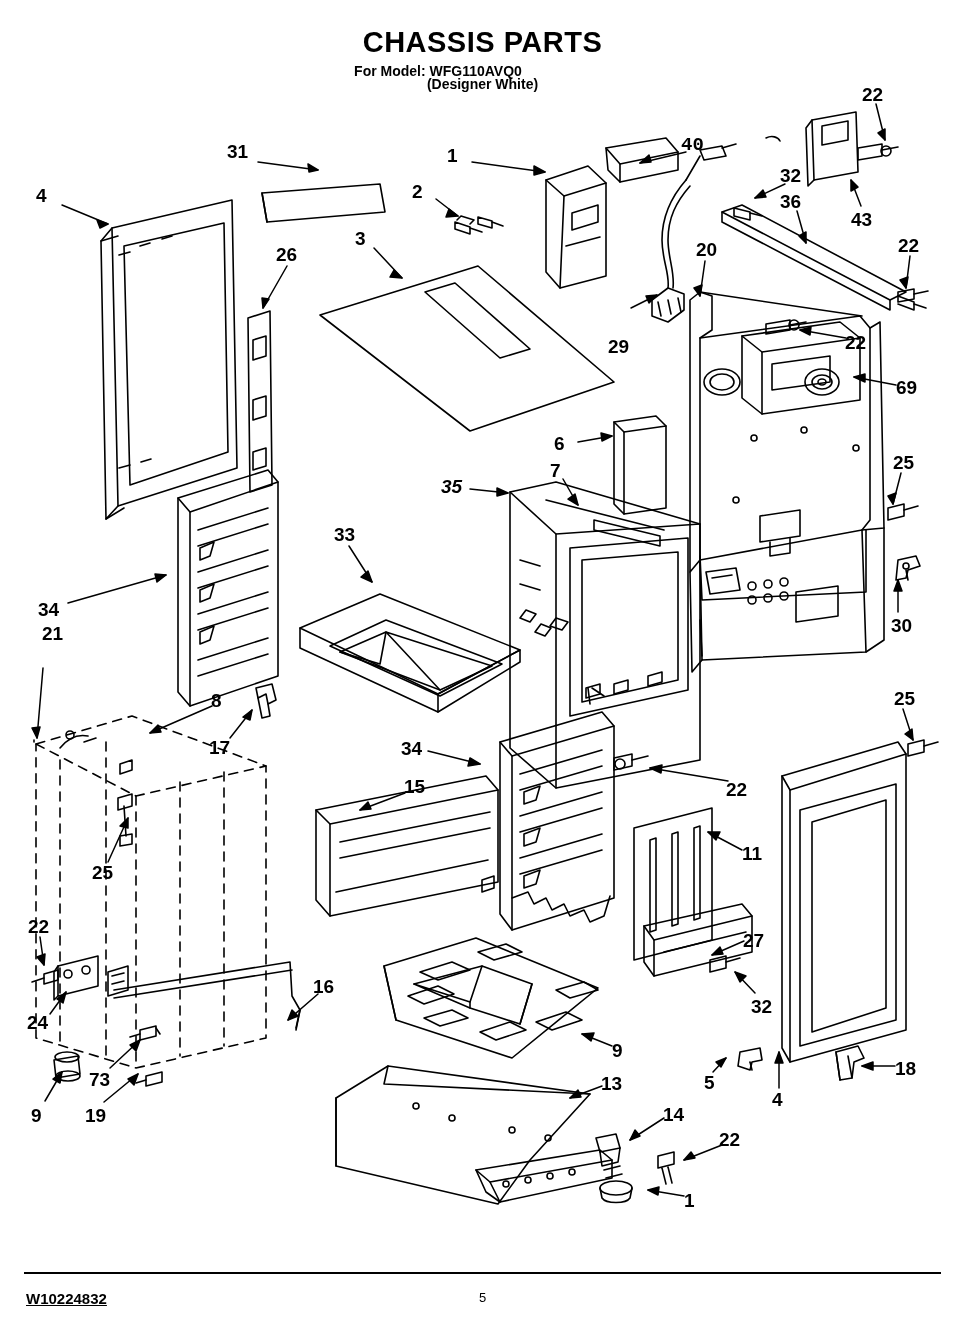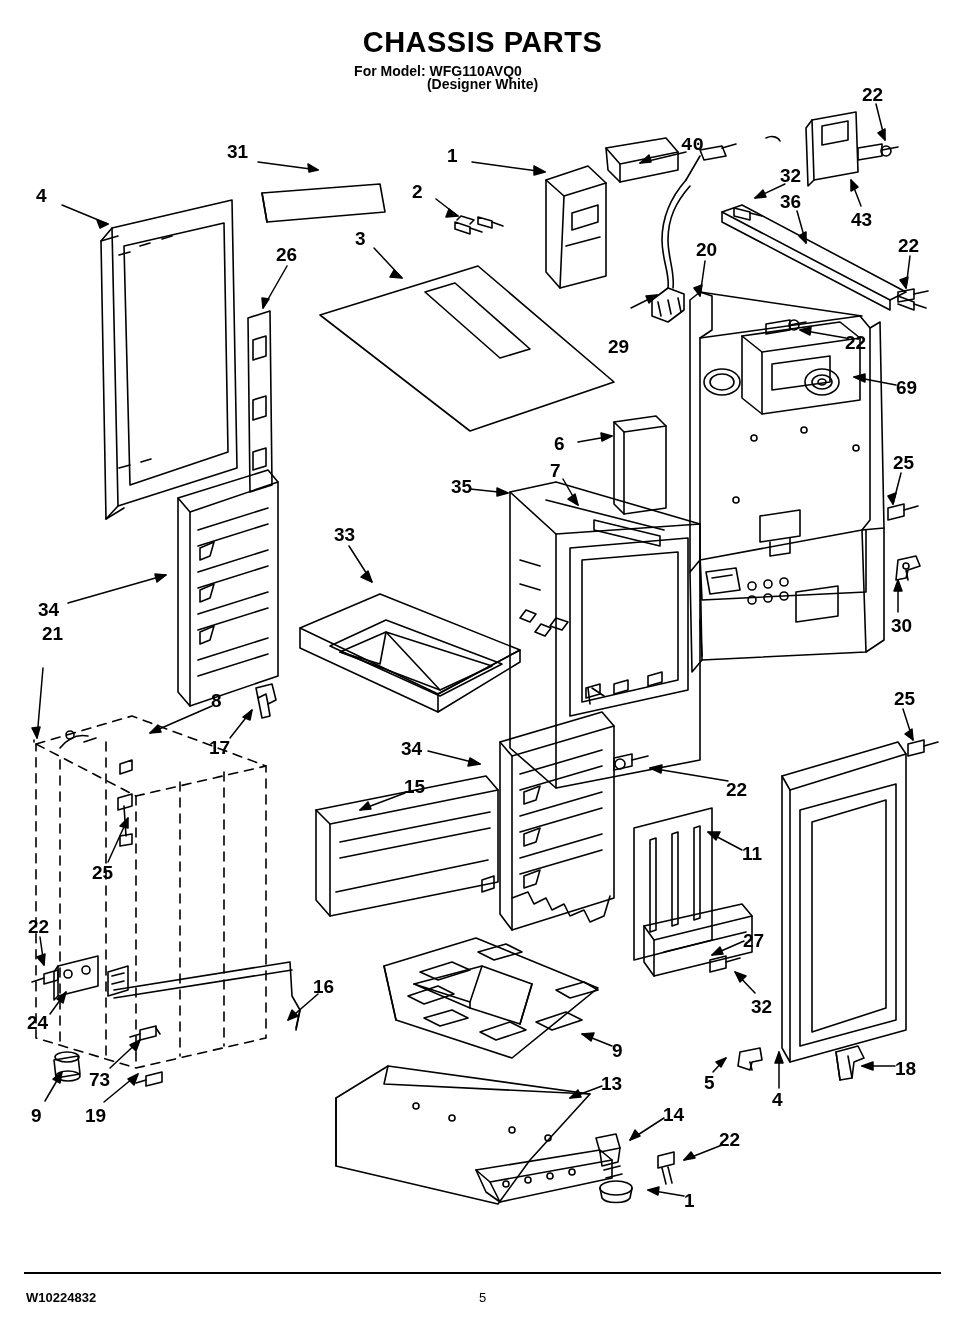--- a/index.html
+++ b/index.html
@@ -42,22 +42,23 @@
     position: absolute;
     left: 0; top: 76px;
     width: 965px;
     text-align: center;
     font-size: 14px;
     font-weight: bold;
   }
   .footer-left {
     position: absolute;
     left: 26px; top: 1290px;
-    font-size: 13px;
+    font-size: 15px;
     font-weight: bold;
+    text-decoration: underline;
   }
   .footer-center {
     position: absolute;
     left: 0; top: 1290px;
     width: 965px;
     text-align: center;
     font-size: 13px;
   }
   .rule {
     position: absolute;
@@ -617,21 +618,21 @@
   <div class="callout" style="left:851px; top:210px;">43</div>
   <div class="callout" style="left:276px; top:245px;">26</div>
   <div class="callout" style="left:355px; top:229px;">3</div>
   <div class="callout" style="left:696px; top:240px;">20</div>
   <div class="callout" style="left:898px; top:236px;">22</div>
   <div class="callout" style="left:608px; top:305px;margin-top:32px;">29</div>
   <div class="callout" style="left:845px; top:333px;">22</div>
   <div class="callout" style="left:896px; top:378px;">69</div>
   <div class="callout" style="left:554px; top:434px;">6</div>
   <div class="callout" style="left:550px; top:461px;">7</div>
-  <div class="callout" style="left:451px; top:477px;">35</div>
+  <div class="callout" style="left:441px; top:477px;font-style:italic;">35</div>
   <div class="callout" style="left:893px; top:453px;">25</div>
   <div class="callout" style="left:334px; top:525px;">33</div>
   <div class="callout" style="left:38px; top:600px;">34</div>
   <div class="callout" style="left:891px; top:616px;">30</div>
   <div class="callout" style="left:42px; top:624px;">21</div>
   <div class="callout" style="left:211px; top:691px;">8</div>
   <div class="callout" style="left:209px; top:738px;">17</div>
   <div class="callout" style="left:401px; top:739px;">34</div>
   <div class="callout" style="left:894px; top:689px;">25</div>
   <div class="callout" style="left:404px; top:777px;">15</div>

